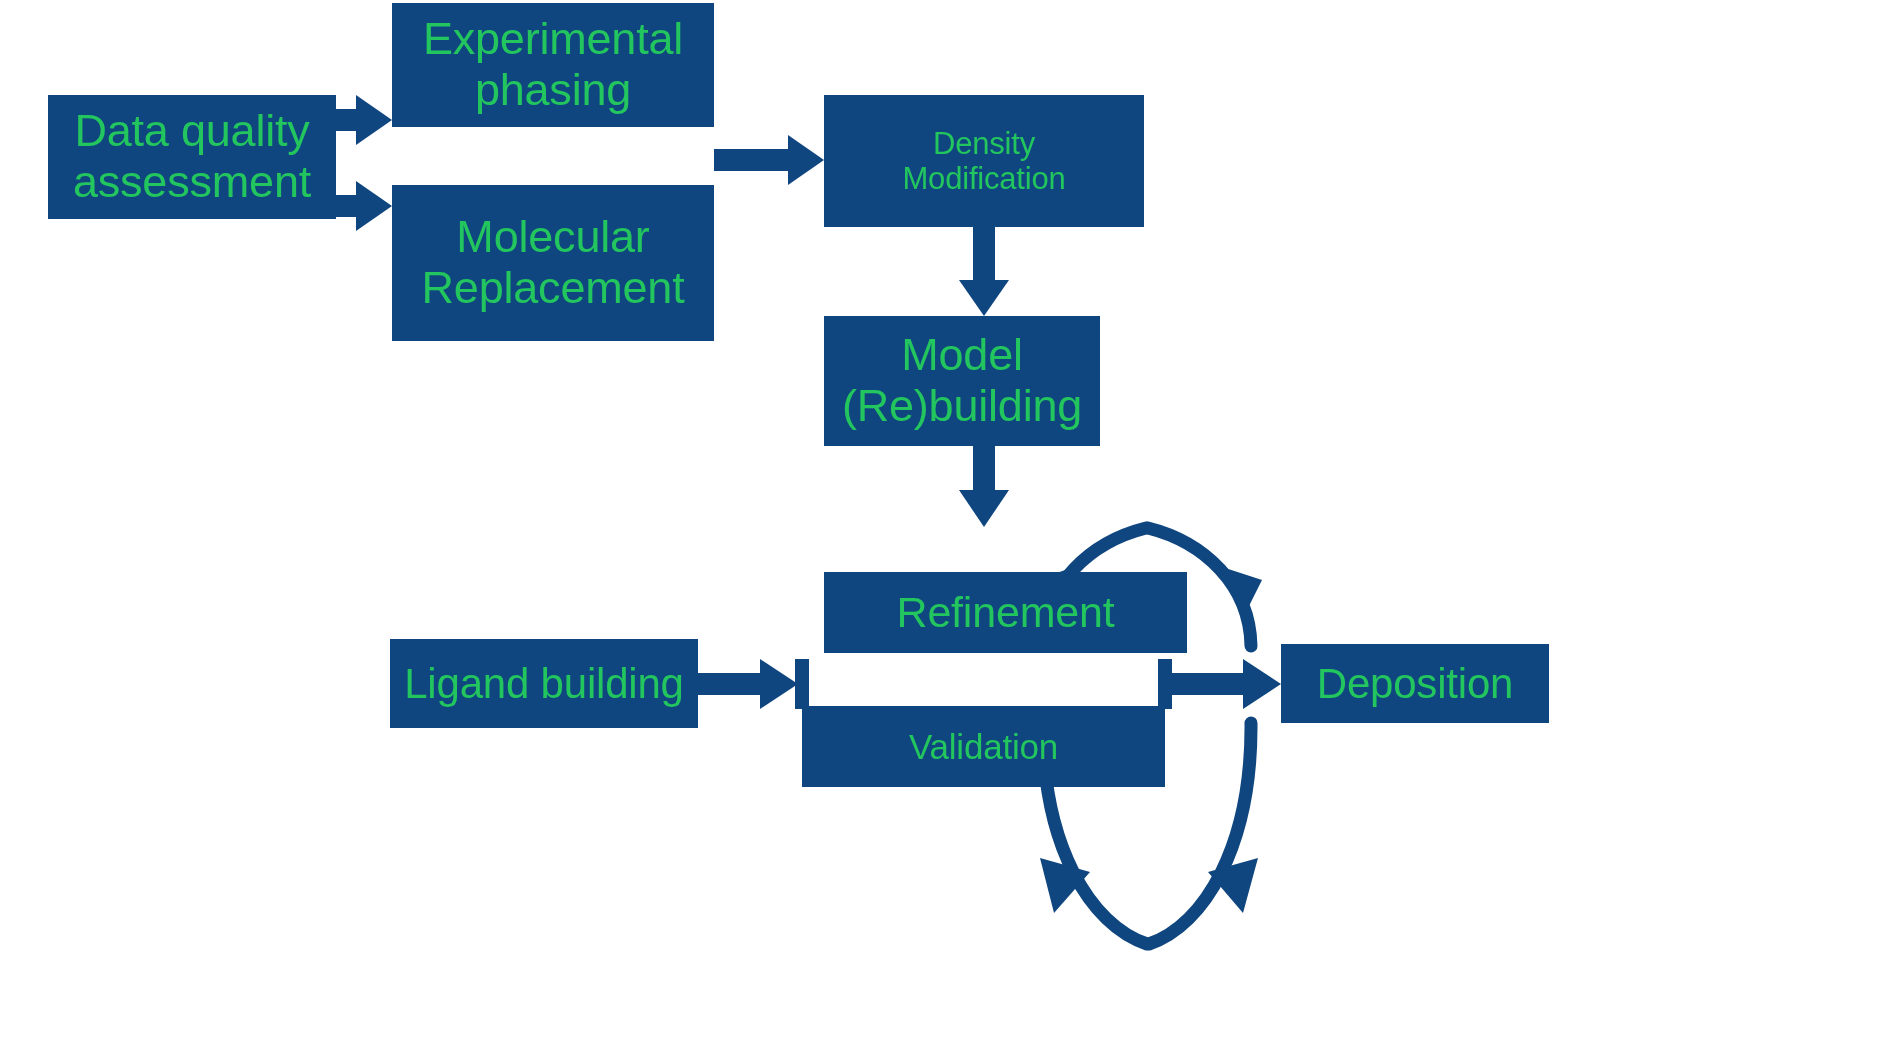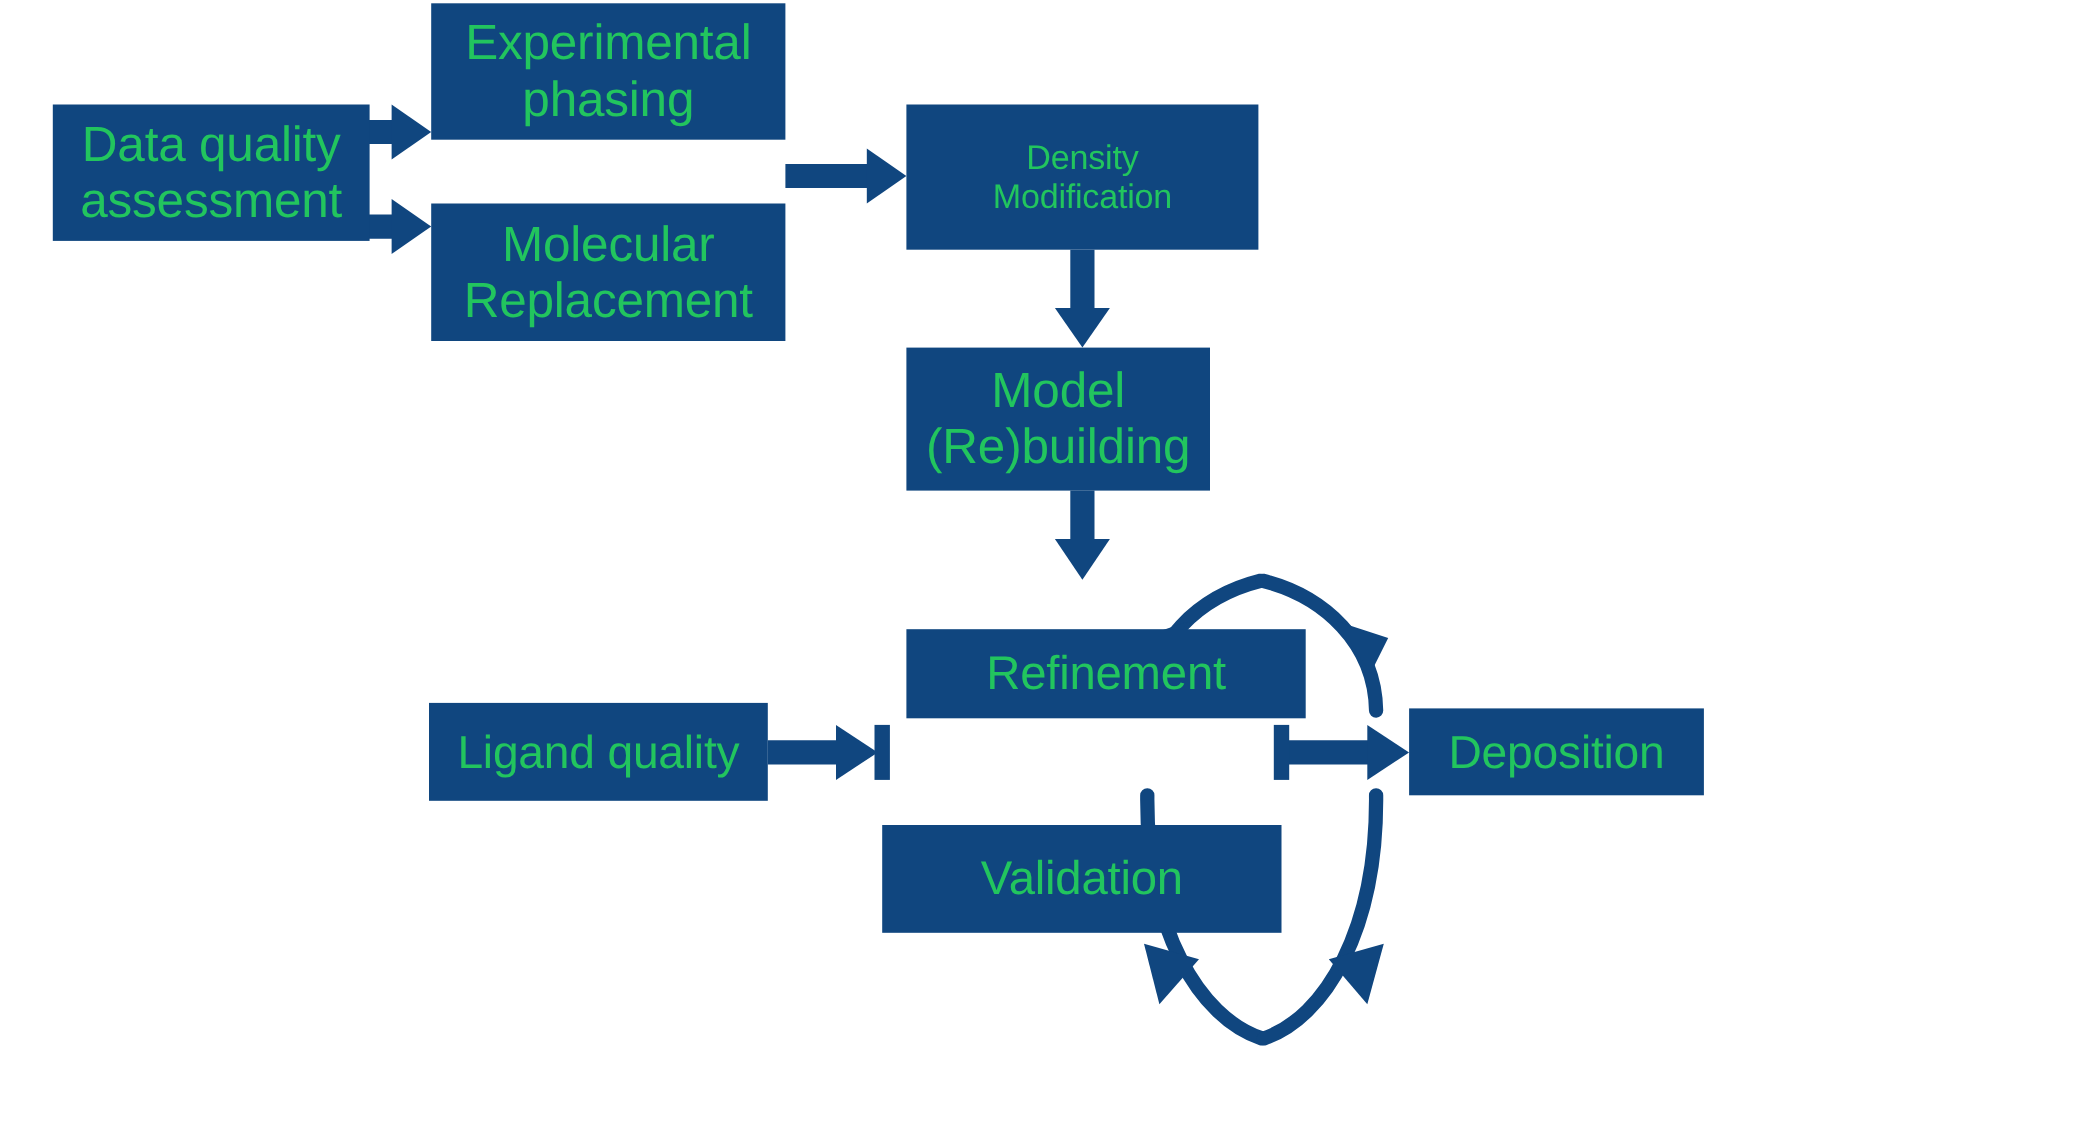--- a/index.html
+++ b/index.html
@@ -30,25 +30,25 @@
     font-weight: 400;
     letter-spacing: -0.2px;
     box-sizing: border-box;
     z-index: 5;
   }
   .node span { display: block; white-space: pre-line; }
 
   
   #node-data-quality      { left: 12px;   top: 95px;  width: 288px; height: 124px; font-size: 45px; margin-left: 36px; }
   #node-exp-phasing       { left: 392px;  top: 3px;   width: 322px; height: 124px; font-size: 45px; }
-  #node-mol-replacement   { left: 392px;  top: 185px; width: 322px; height: 125px; font-size: 45px; justify-content: center; }
+  #node-mol-replacement   { left: 392px;  top: 185px; width: 322px; height: 156px; font-size: 45px; justify-content: center; }
   #node-density-mod       { left: 824px;  top: 95px;  width: 320px; height: 132px; font-size: 31px; }
   #node-model-rebuilding  { left: 824px;  top: 316px; width: 276px; height: 130px; font-size: 45px; }
   #node-refinement        { left: 802px;  top: 572px; width: 363px; height: 81px;  font-size: 43px; margin-left: 22px; }
-  #node-validation        { left: 802px;  top: 706px; width: 363px; height: 98px;  font-size: 43px; margin-top: 44px; }
+  #node-validation        { left: 802px;  top: 706px; width: 363px; height: 81px;  font-size: 35px; }
   #node-ligand-fitting    { left: 390px;  top: 639px; width: 308px; height: 89px;  font-size: 42px; }
   #node-deposition        { left: 1281px; top: 644px; width: 268px; height: 79px;  font-size: 42px; }
 
   svg.layer {
     position: absolute;
     left: 0; top: 0;
     width: 1903px;
     height: 1043px;
     z-index: 2;
     pointer-events: none;
@@ -150,21 +150,21 @@
 
   <div class="node" id="node-refinement">
     <span>Refinement</span>
   </div>
 
   <div class="node" id="node-validation">
     <span>Validation</span>
   </div>
 
   <div class="node" id="node-ligand-fitting">
-    <span>Ligand quality</span>
+    <span>Ligand building</span>
   </div>
 
   <div class="node" id="node-deposition">
     <span>Deposition</span>
   </div>
 
   <svg class="layer over" viewBox="0 0 1903 1043">
 
     <g>
       <rect x="795" y="659" width="14" height="50" fill="#10467f"></rect>

